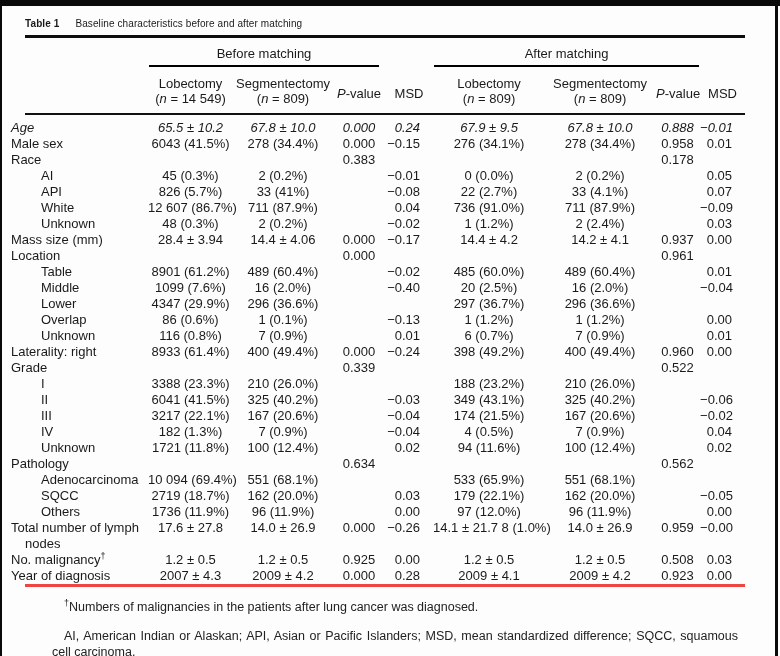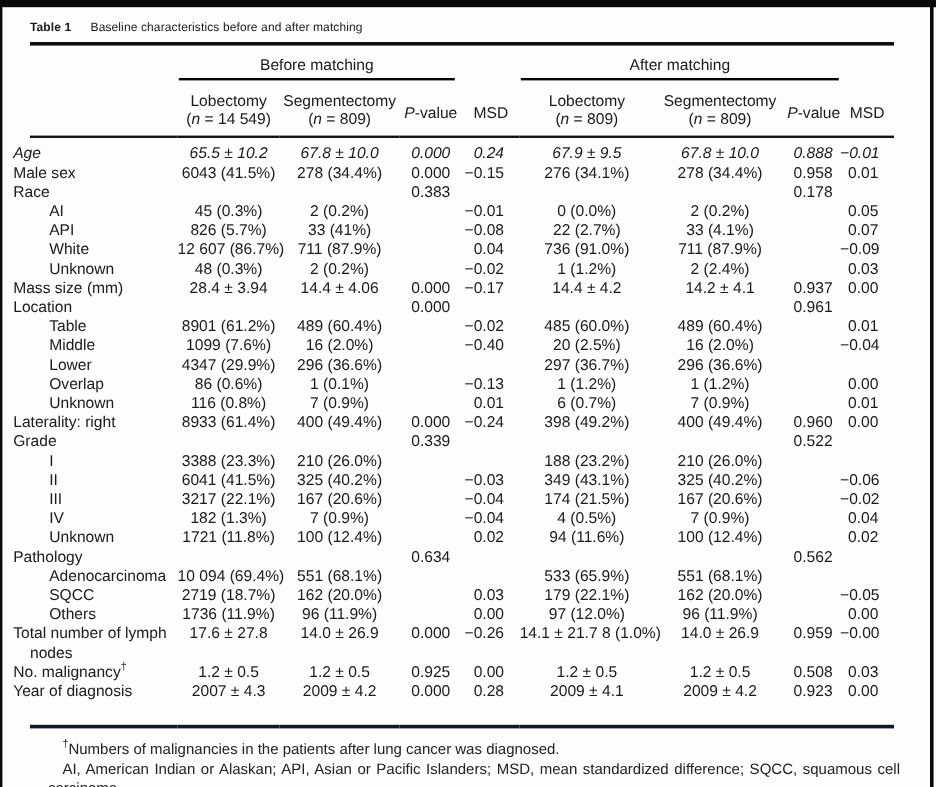--- a/index.html
+++ b/index.html
@@ -44,29 +44,29 @@
   }
   .spanner.before{margin-right:53px;}
   .spanner.after{margin-right:45px;}
 
   .colhead{text-align:center;padding:7px 0 6px 0;line-height:15px;white-space:nowrap;}
   .colhead-bottom{text-align:center;padding:0 0 11px 0;white-space:nowrap;}
   .tbl thead tr.cols th{border-bottom:2.5px solid #111;margin-left:20px;}
 
   .tbl tbody td{line-height:16px;padding:0;vertical-align:top;}
   .tbl tbody tr:first-child td{padding-top:5px;font-style:italic;}
-  .tbl tbody tr:last-child td{border-bottom:3px solid #0f172a;padding-bottom:20px;}
+  .tbl tbody tr:last-child td{border-bottom:3px solid #ef4444;padding-bottom:0;}
   td.lbl{text-align:left;padding-left:14px;text-indent:-14px;}
   td.lbl.indent{padding-left:30px;text-indent:-14px;}
   td.val{text-align:center;white-space:nowrap;}
   td.val.c3,td.val.c7{text-align:right;padding-right:13px;}
   sup{font-size:9px;line-height:0;}
 
   .footnotes{margin:9px 23px 0 38px;font-size:12.5px;line-height:16.5px;color:#222;}
-  .footnotes p{margin:0;text-indent:12px;}
+  .footnotes p{margin:12px;text-indent:12px;}
   .footnotes .just{text-align:justify;}
 </style>
 </head>
 <body>
 
 <div class="frame-top"></div>
 <div class="frame-left"></div>
 <div class="frame-right"></div>
 
 <div class="content">

